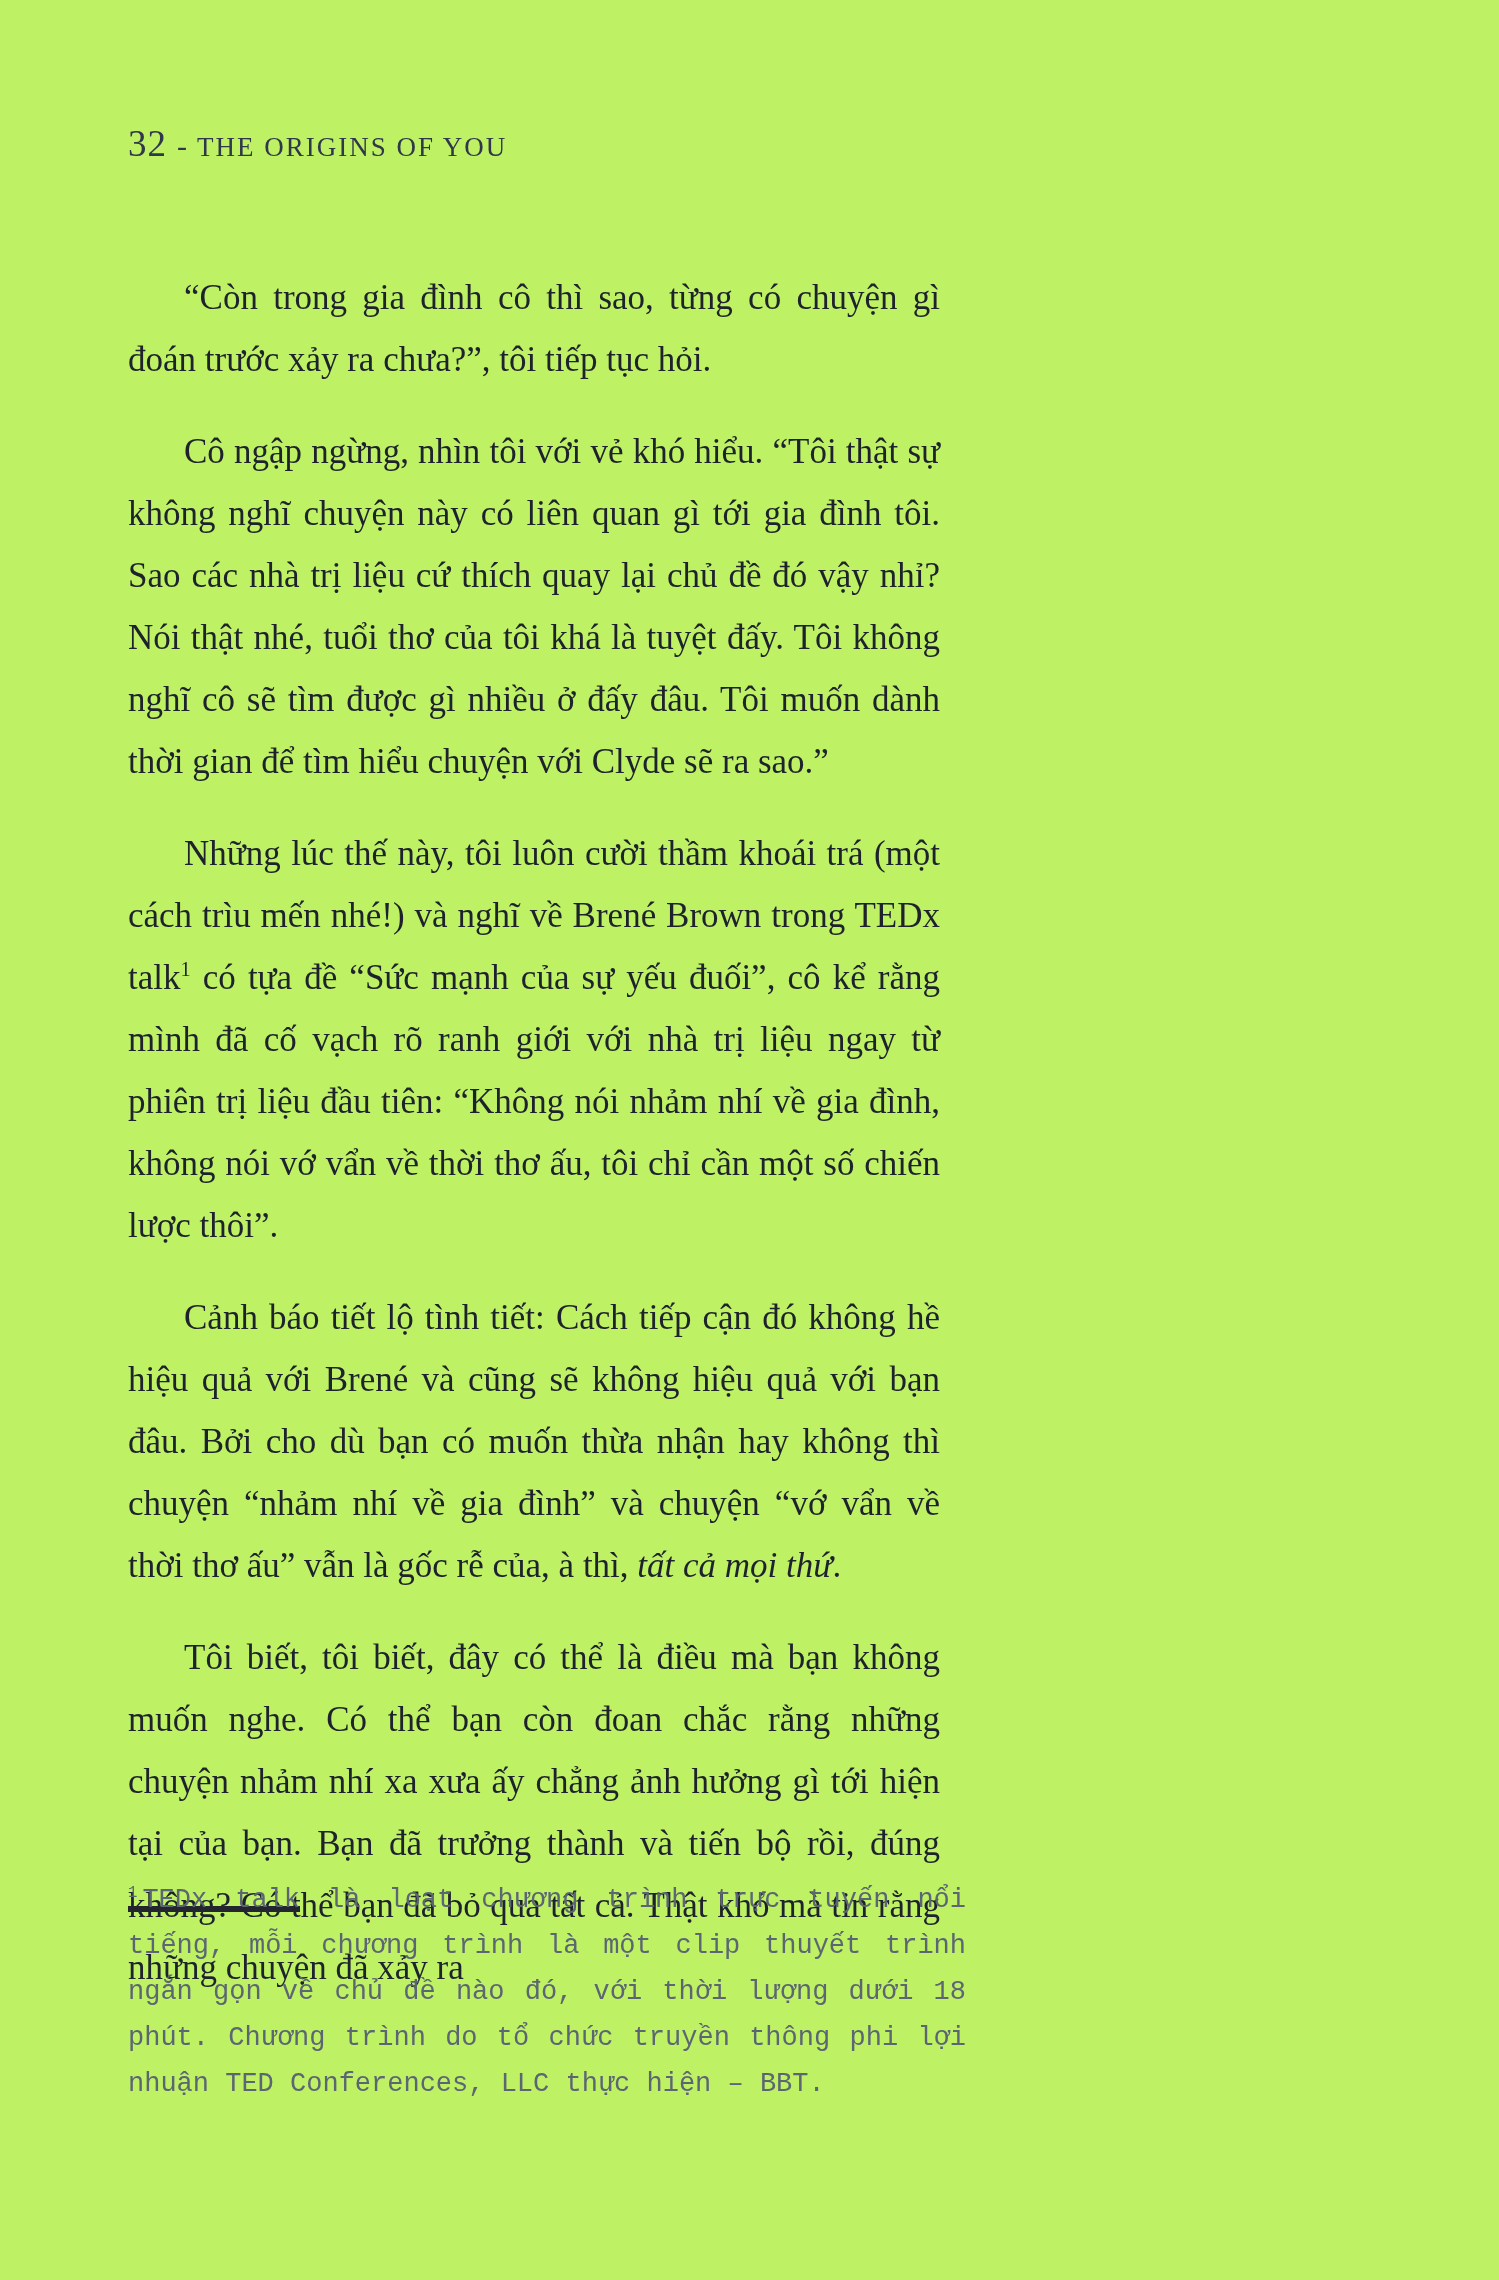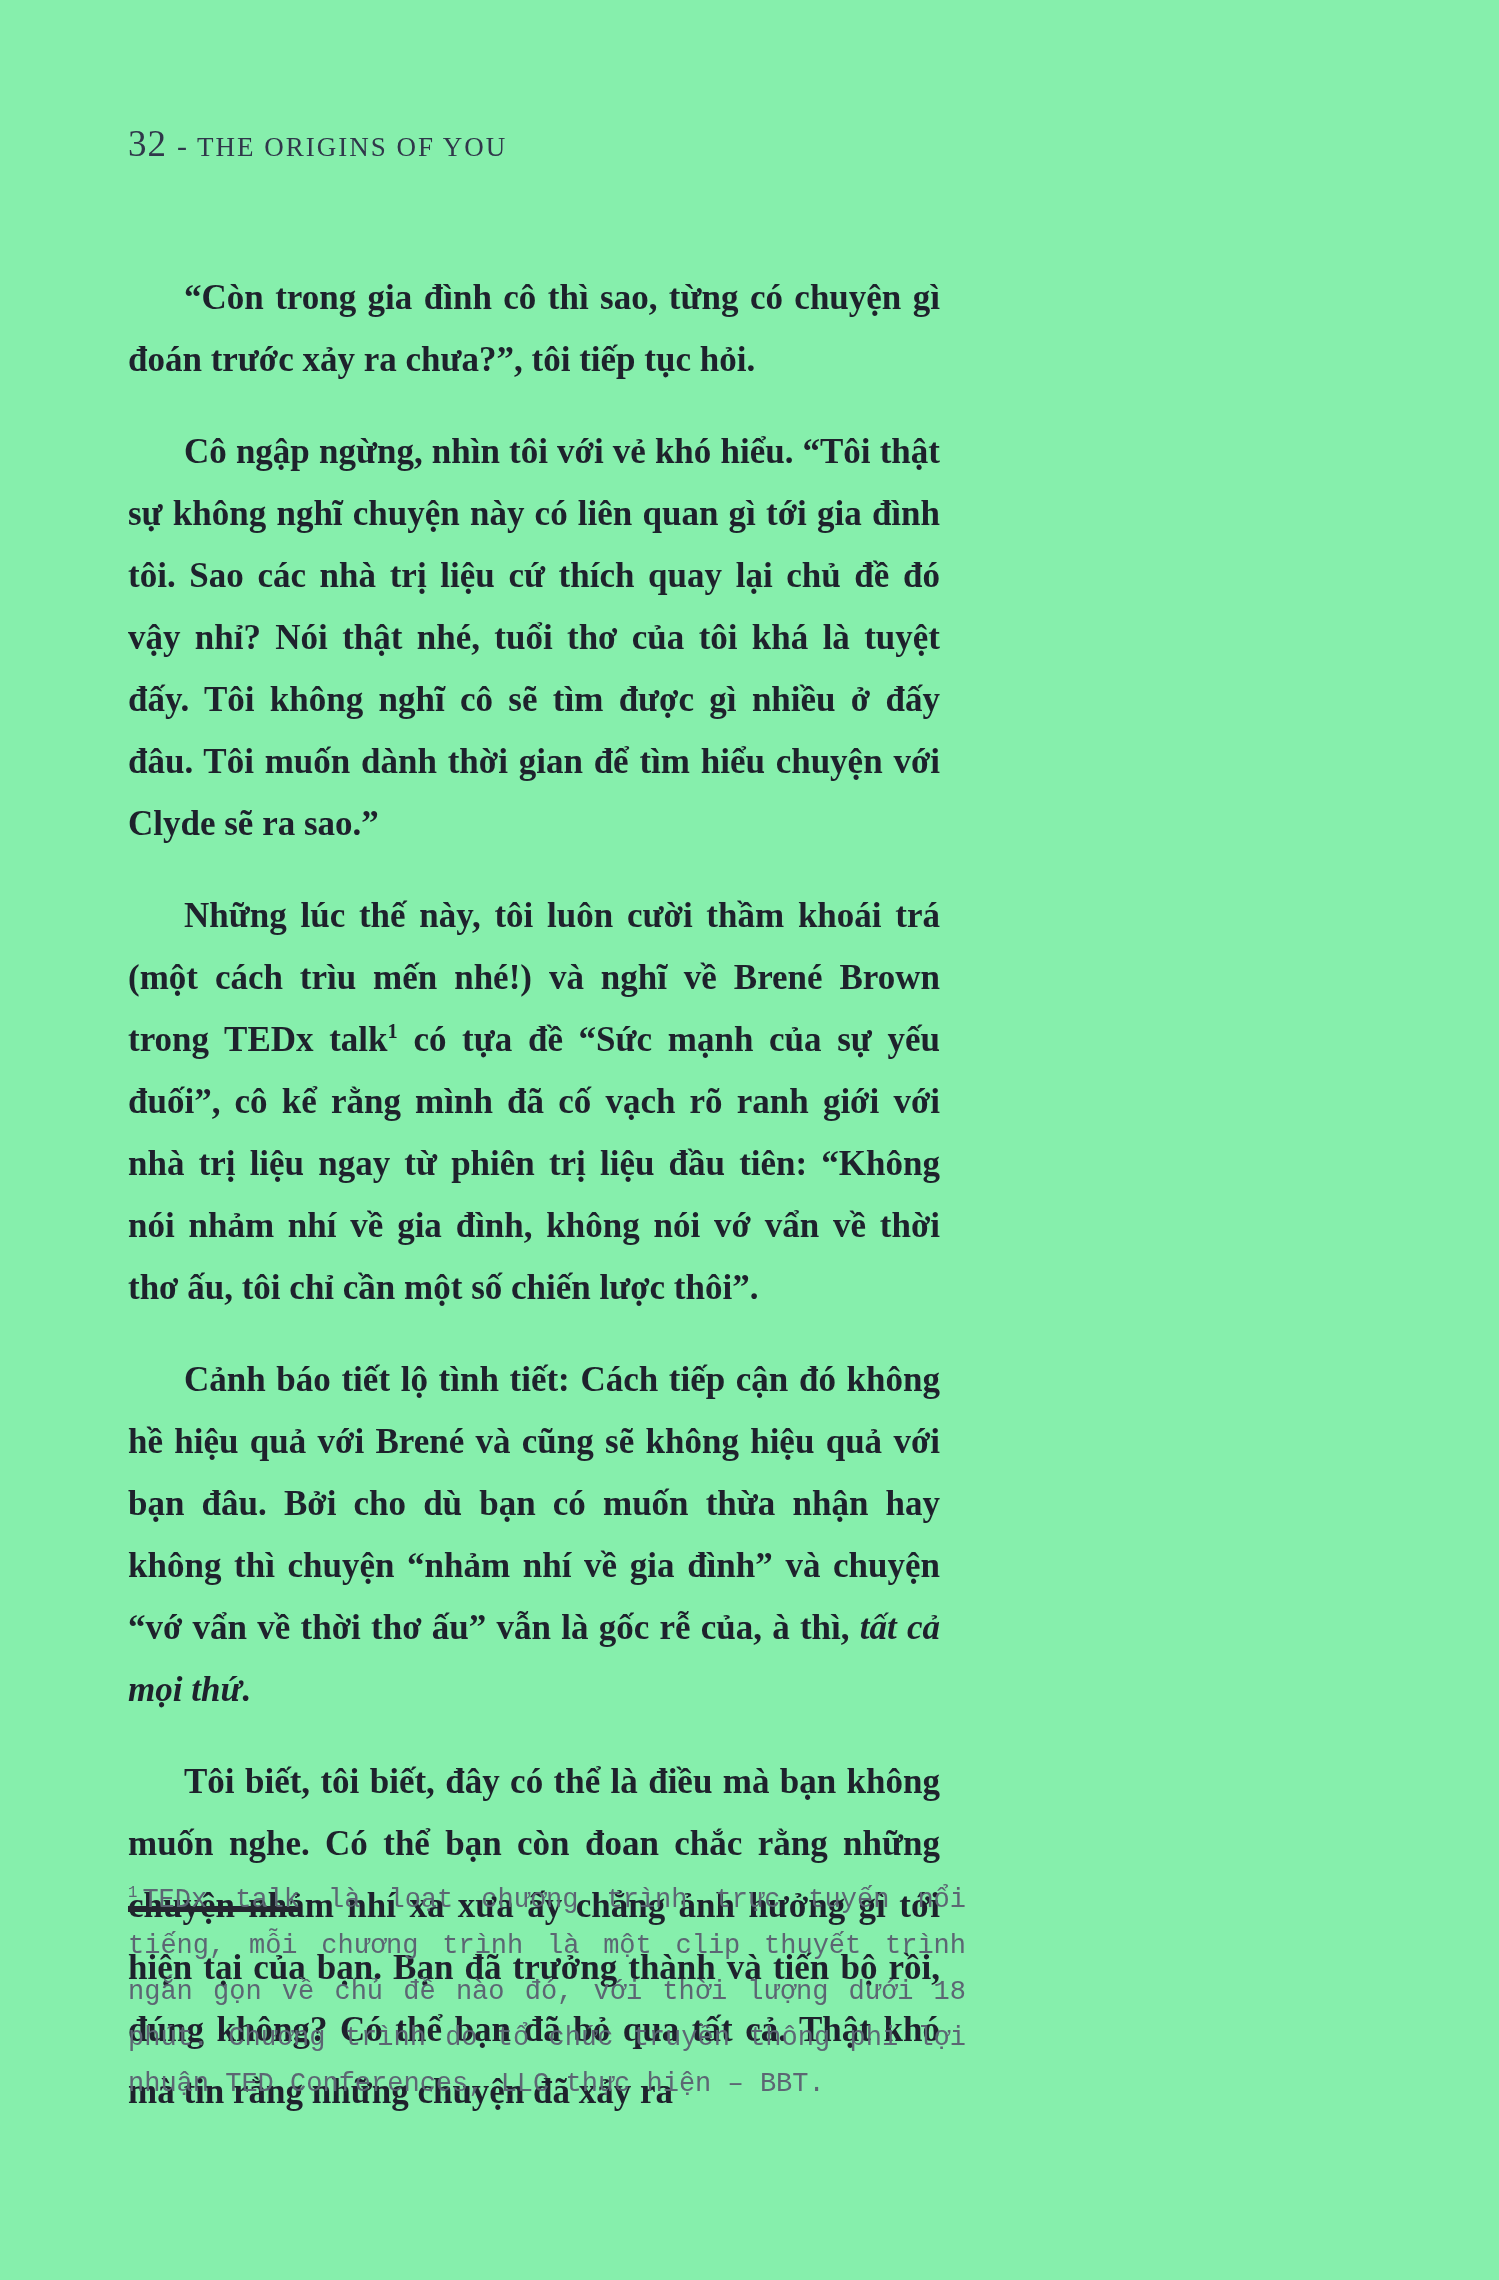--- a/index.html
+++ b/index.html
@@ -4,21 +4,21 @@
 <style>
   html, body {
     margin: 0;
     padding: 0;
     background: #ffffff;
   }
   .page {
     position: relative;
     width: 1499px;
     height: 2280px;
-    background: #86efac;
+    background: #bef264;
     overflow: hidden;
     font-family: "Liberation Serif", "DejaVu Serif", serif;
     color: #1e222c;
   }
 
   
   .running-head {
     position: absolute;
     left: 128px;
     top: 112px;
@@ -48,21 +48,20 @@
     top: 267px;
     width: 812px;
   }
   .body-text p {
     margin: 0 0 30px 0;
     font-size: 35px;
     line-height: 62px;
     text-align: justify;
     text-indent: 56px;
     color: #1e222c;
-    font-weight: bold;
   }
   .body-text p:last-child { margin-bottom: 0; }
   .body-text em {
     font-style: italic;
   }
   .fn-ref {
     font-size: 58%;
     vertical-align: super;
     line-height: 0;
   }

